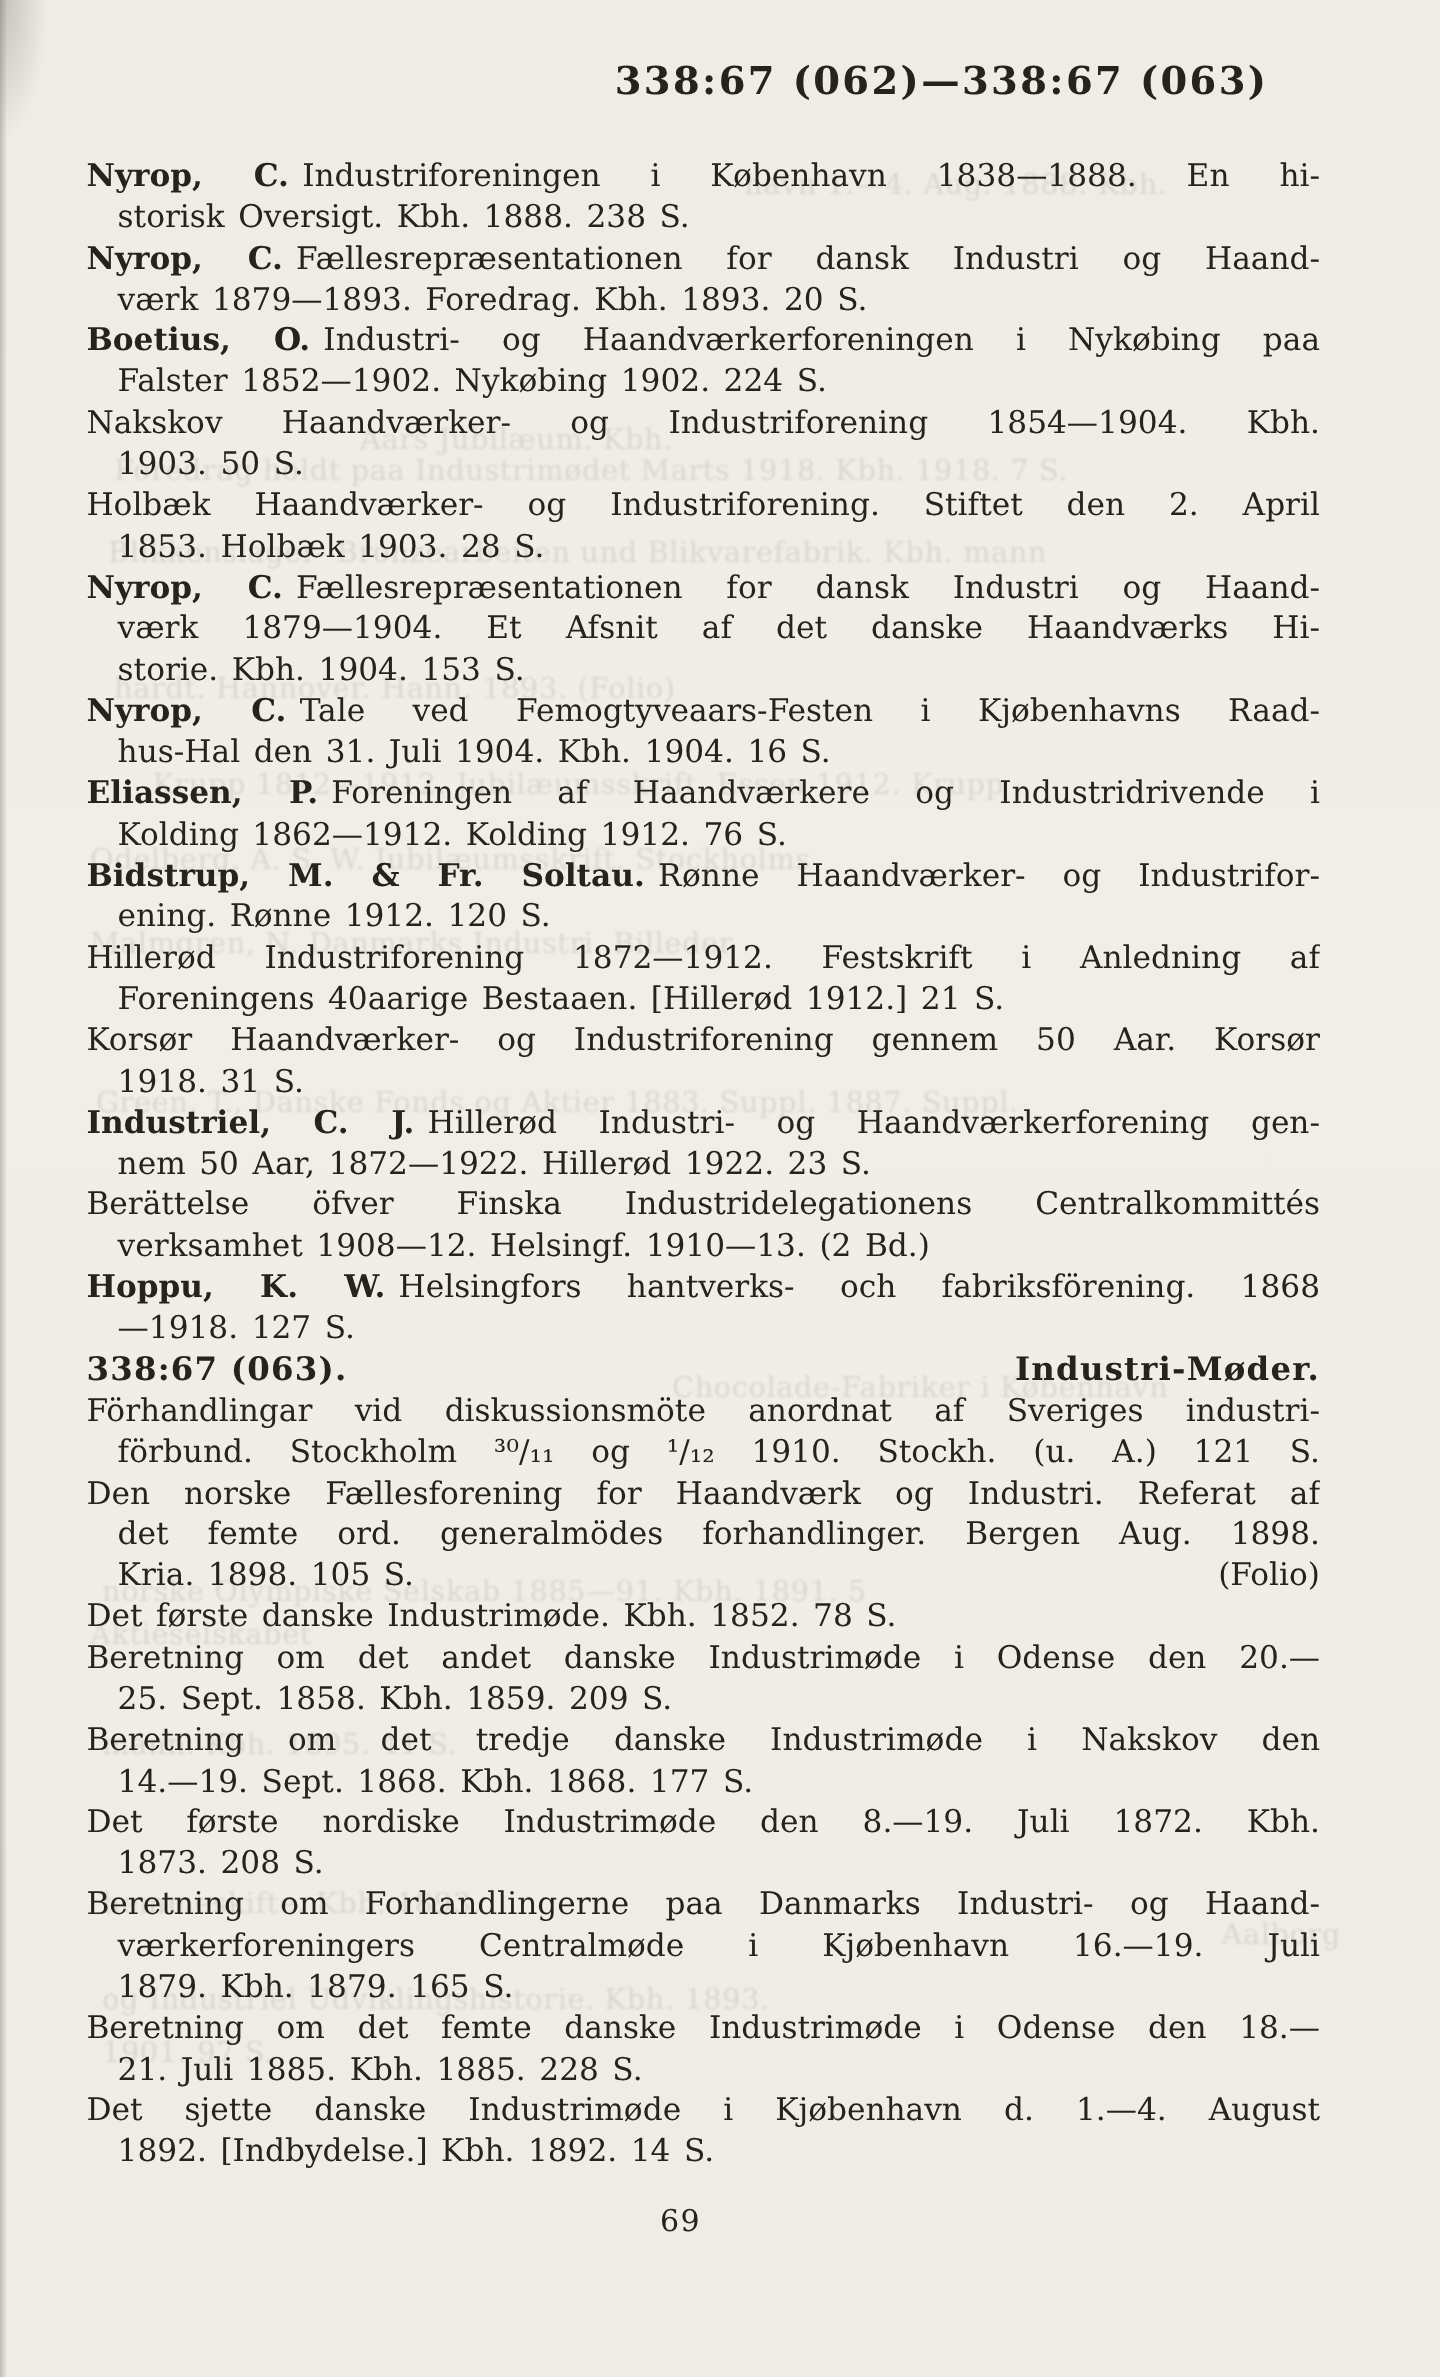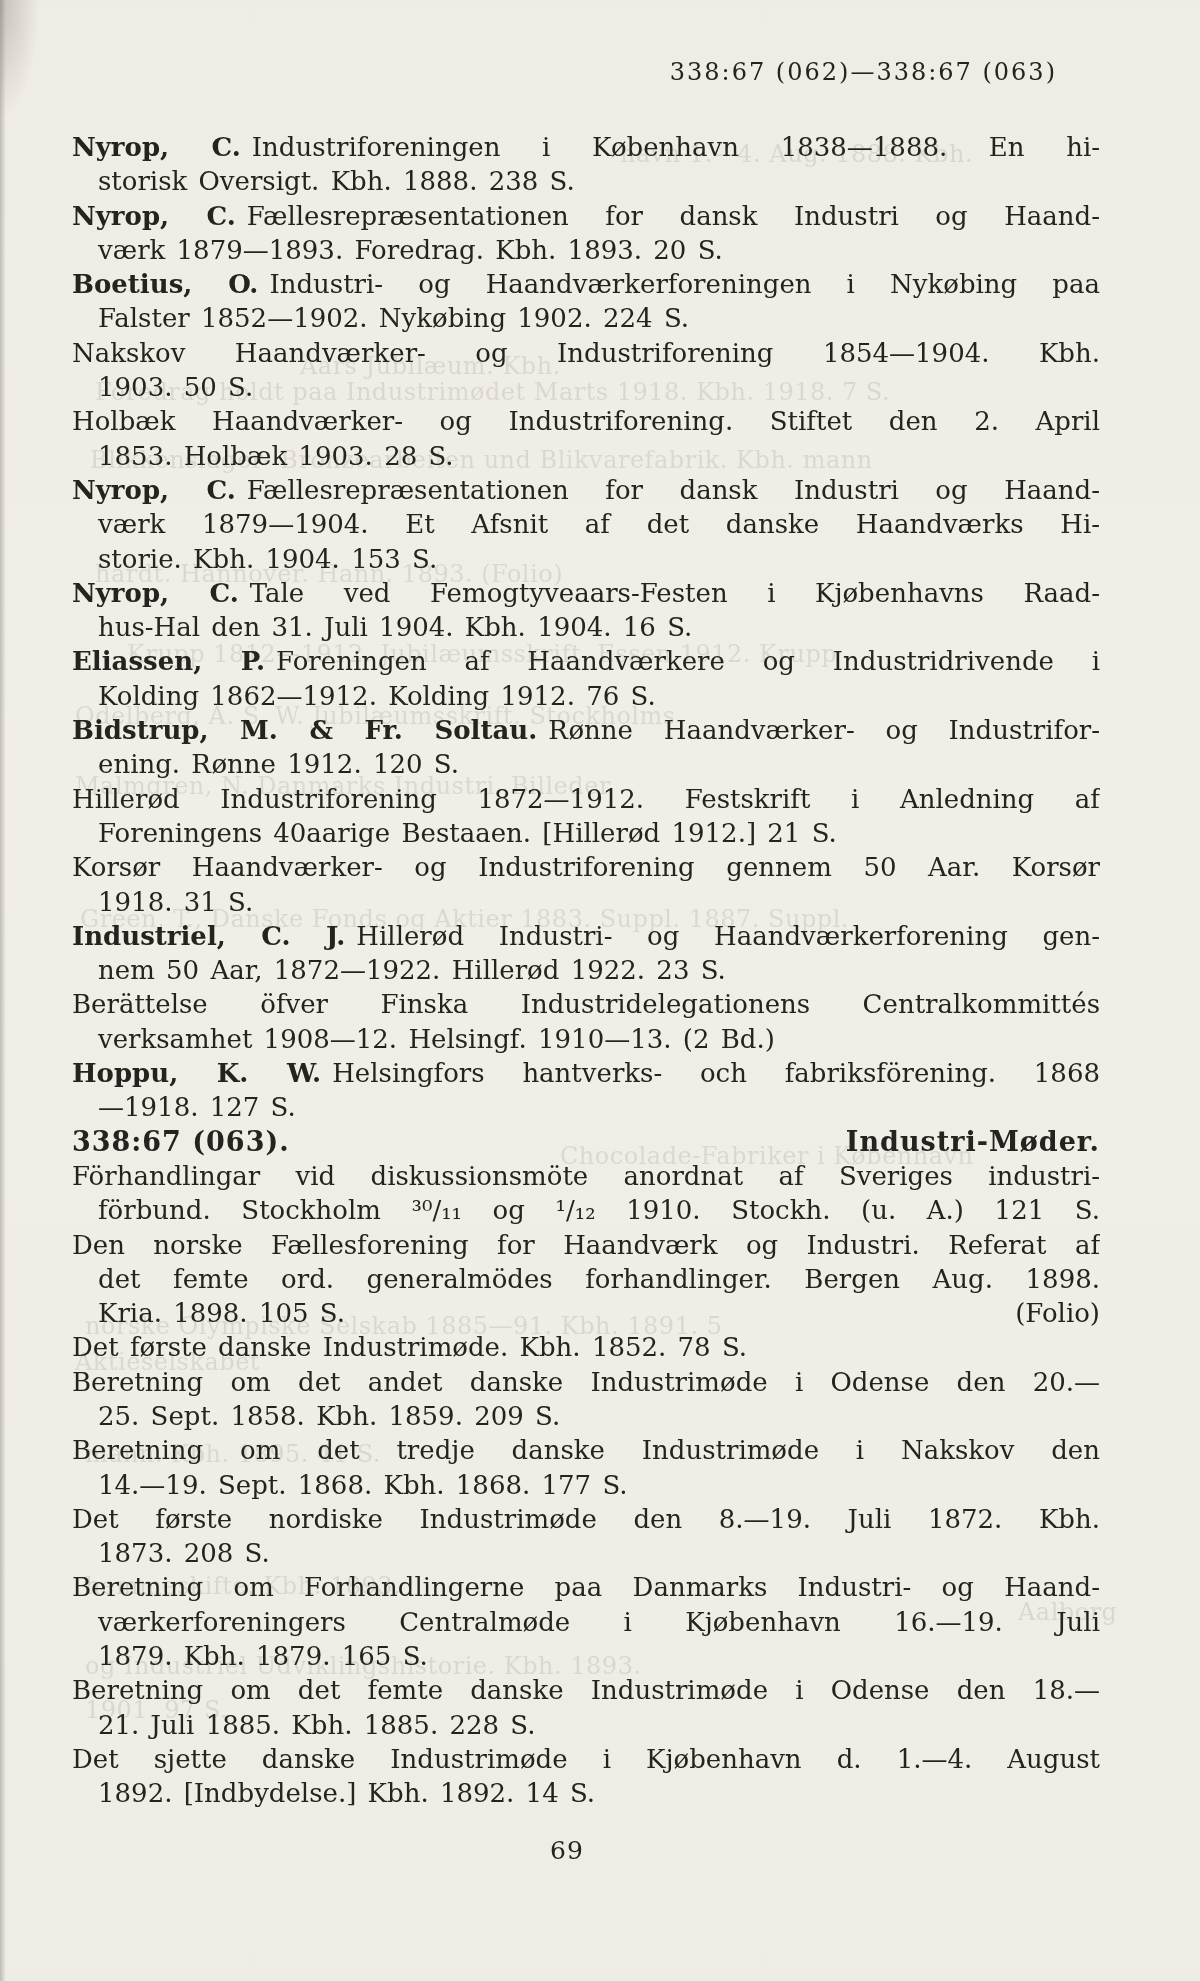--- a/index.html
+++ b/index.html
@@ -11,22 +11,22 @@
   }
   .edge-shadow{
     position:absolute;left:0;top:0;width:6px;height:100%;
     background:linear-gradient(90deg,rgba(70,64,55,0.28),rgba(70,64,55,0));
   }
   .corner-shade{
     position:absolute;left:0;top:0;width:40px;height:120px;
     background:radial-gradient(ellipse at 0% 0%,rgba(70,64,55,0.25),rgba(70,64,55,0) 70%);
   }
   .running-head{
-    position:absolute;top:58px;right:143px;
-    font-weight:normal;font-size:24px;letter-spacing:2px;white-space:nowrap;
+    position:absolute;top:48px;right:143px;
+    font-weight:bold;font-size:32px;letter-spacing:2px;white-space:nowrap;
   }
   .bib{
     position:absolute;left:72px;top:130px;width:1028px;
   }
   .line{
     height:34.3px;line-height:34.3px;overflow:hidden;
     text-align:justify;font-size:26px;word-spacing:3px;white-space:normal;
   }
   .line.j::after{content:"";display:inline-block;width:100%;height:0;}
   .line.cont{padding-left:26px;}

